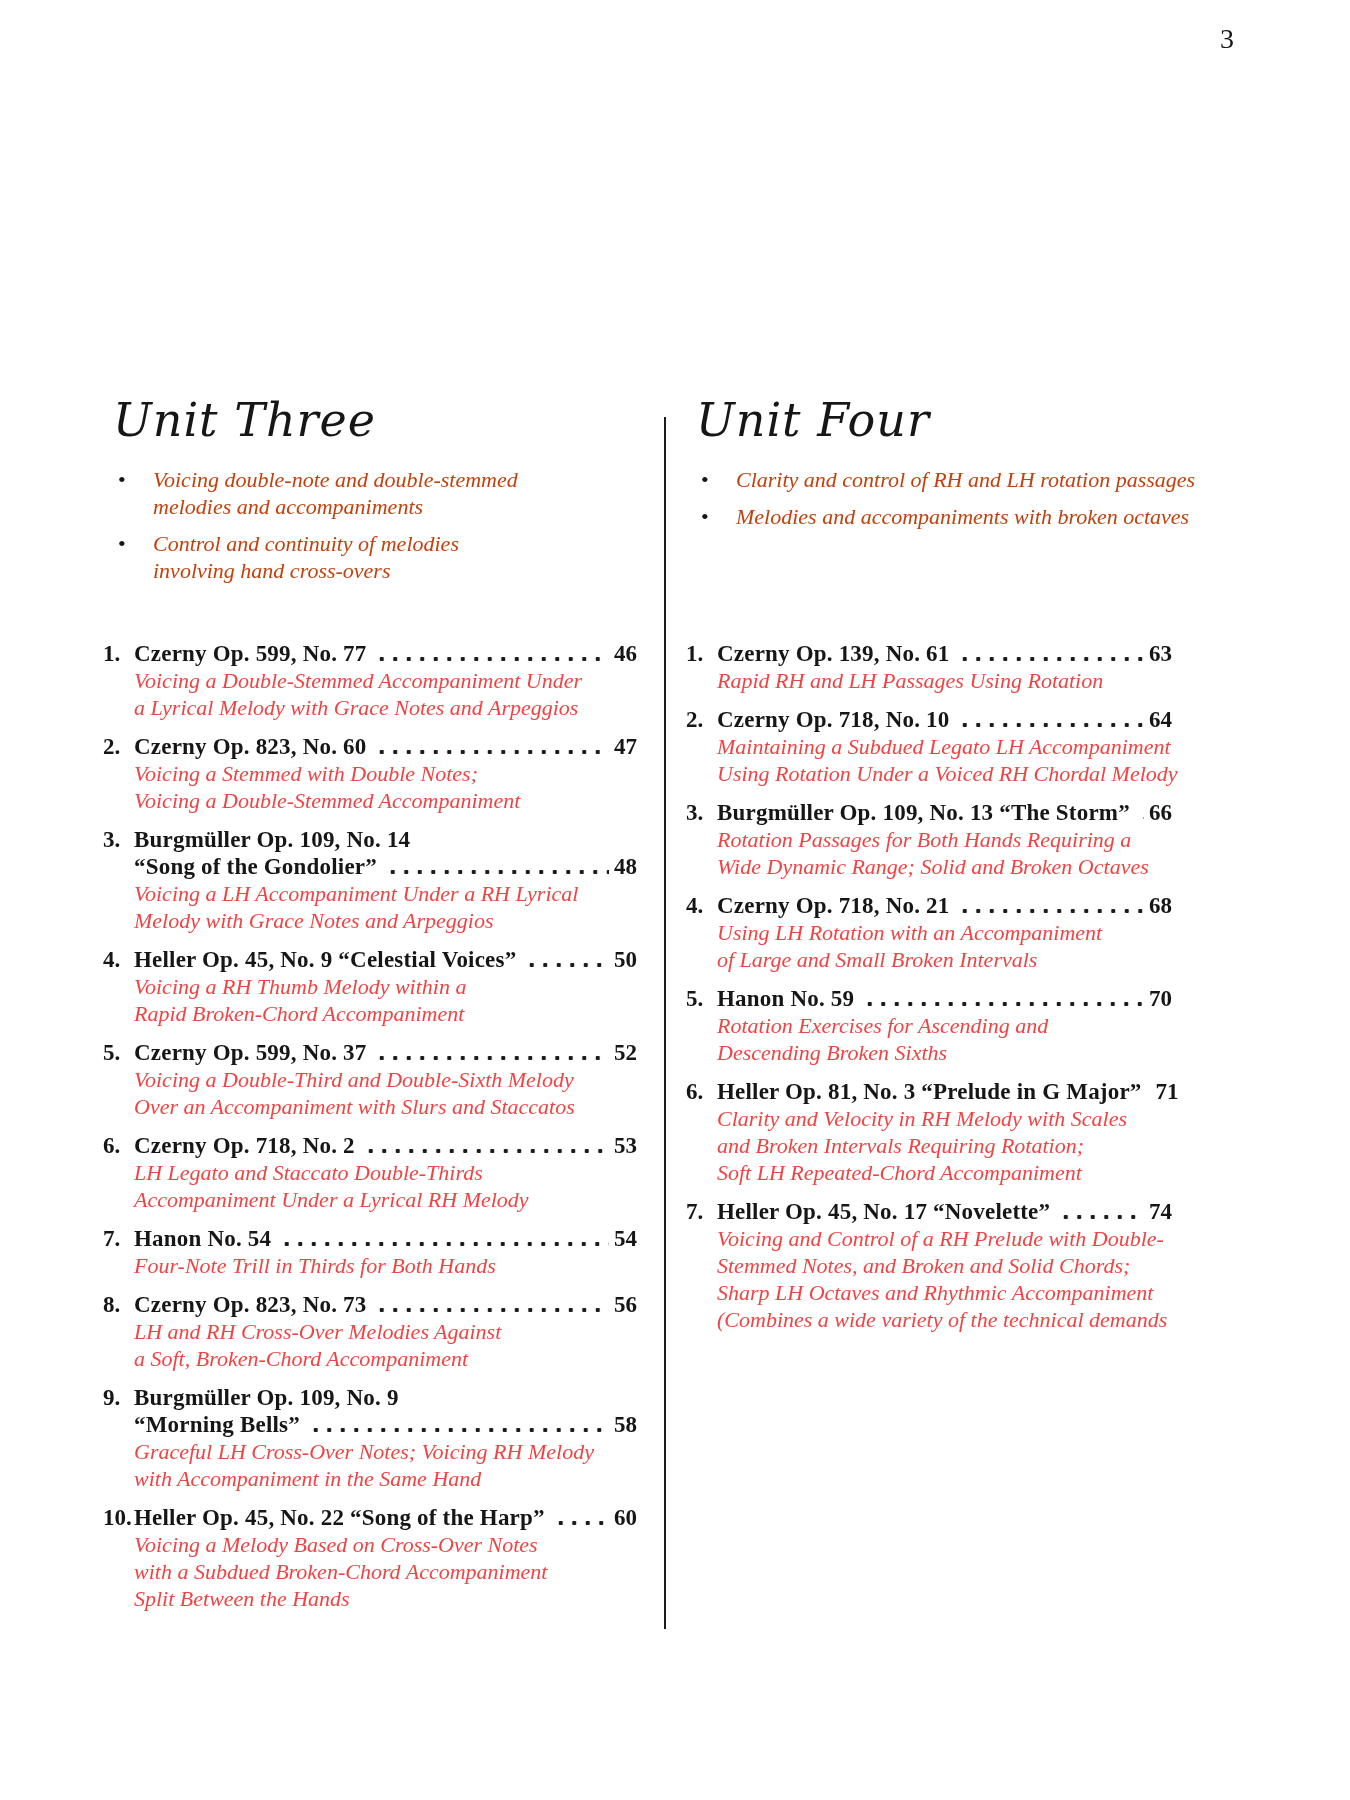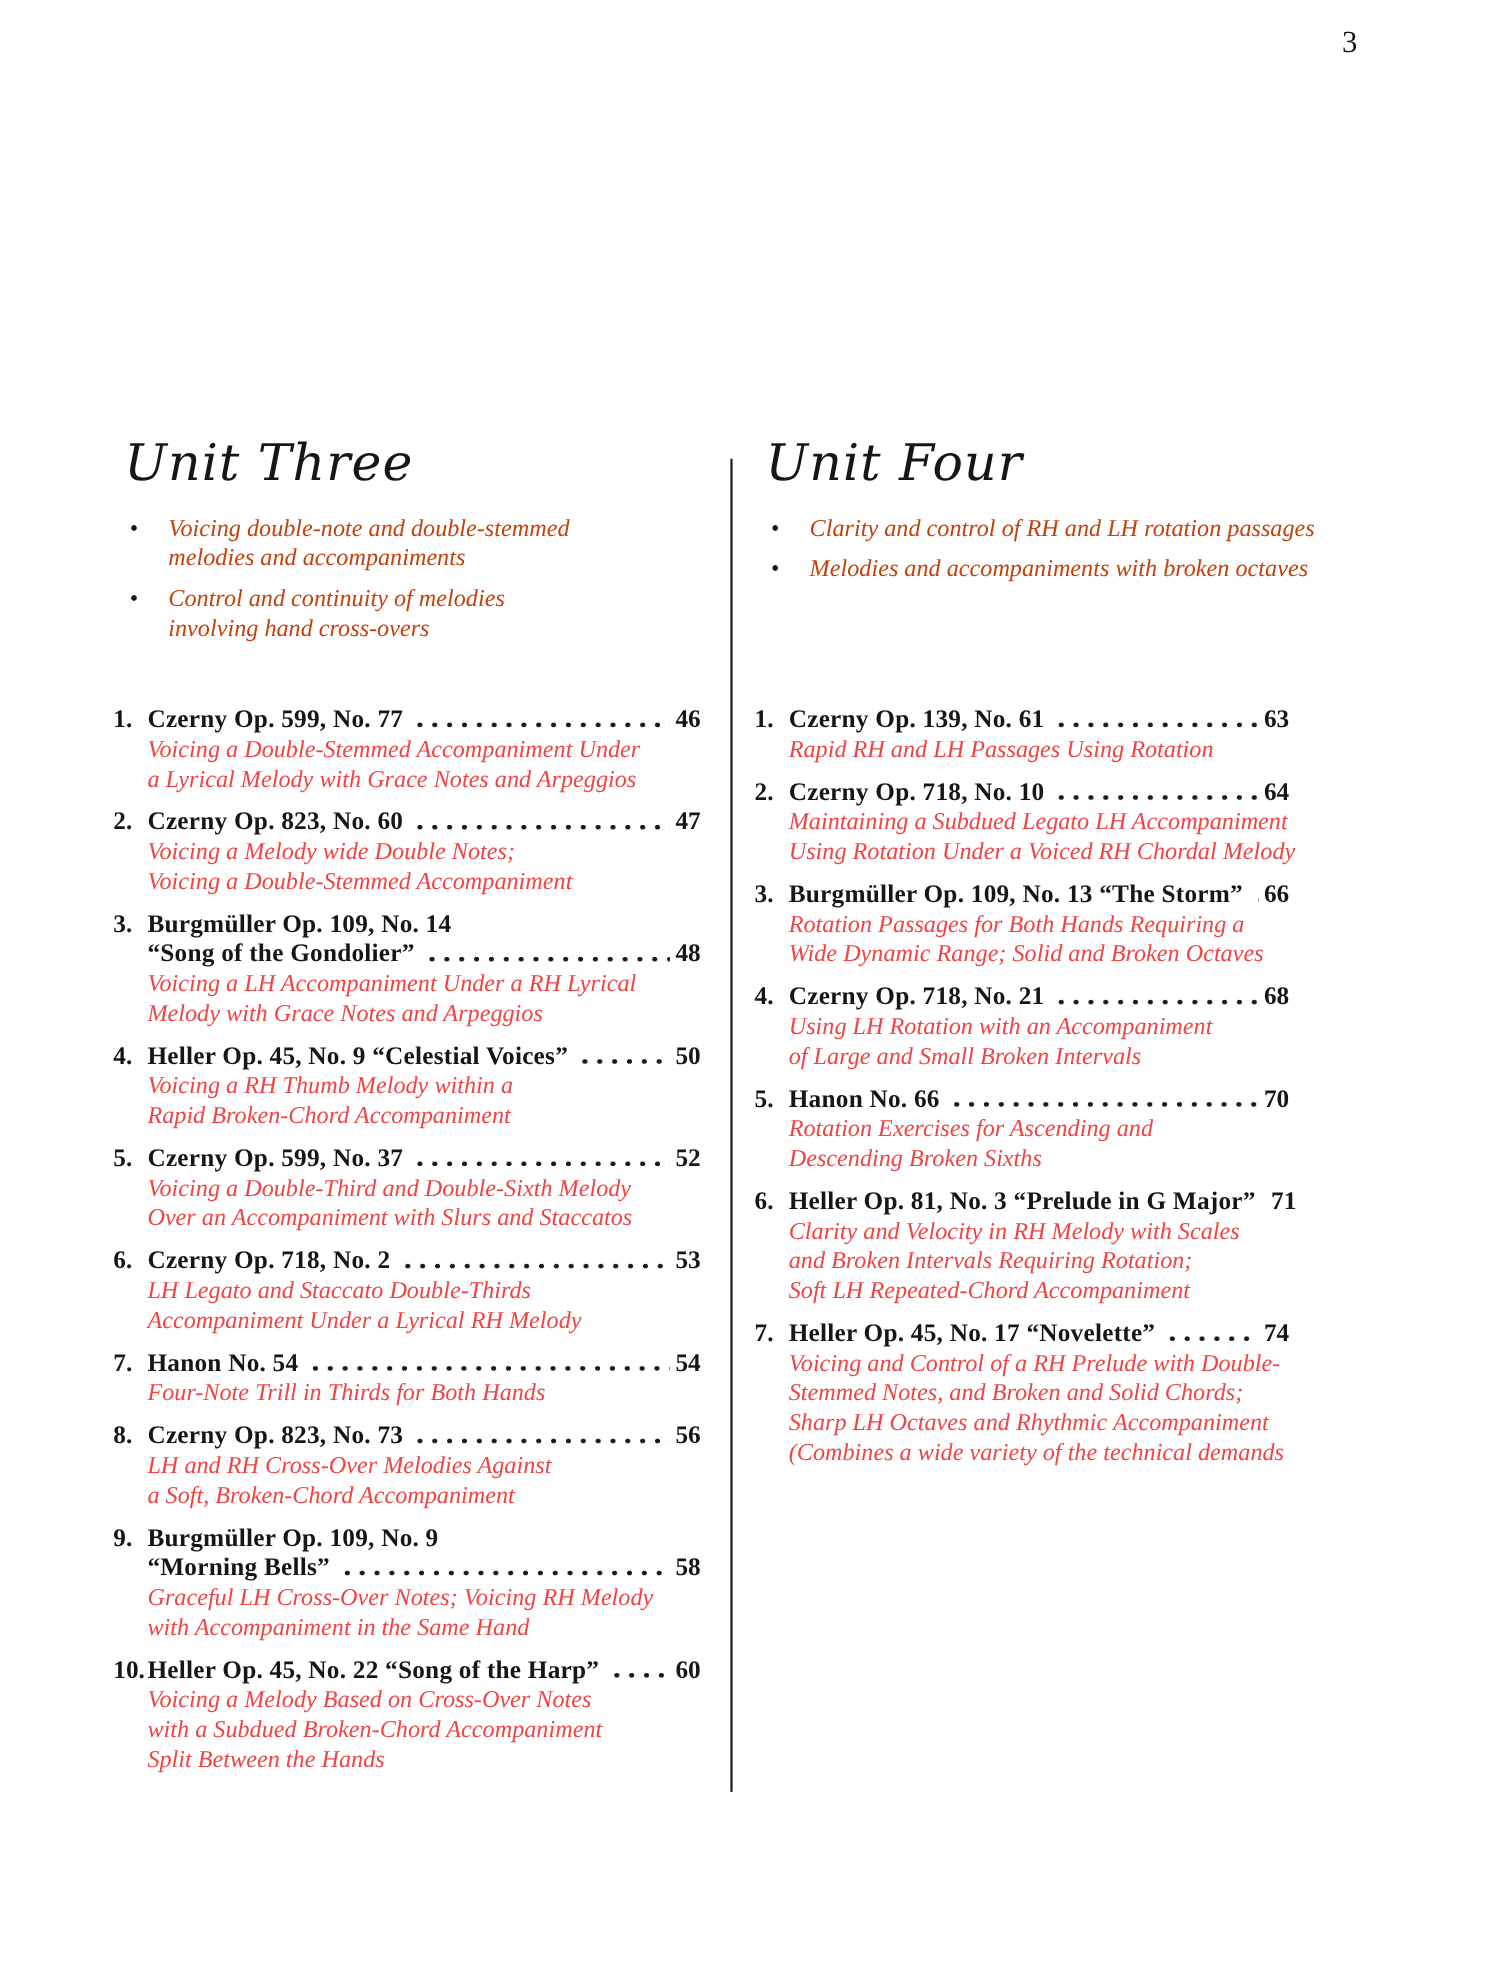--- a/index.html
+++ b/index.html
@@ -120,21 +120,21 @@
           </div>
         </div>
         <div class="item">
           <div class="trow">
             <span class="num">2.</span>
             <span class="ititle">Czerny Op. 823, No. 60</span>
             <span class="leader"></span>
             <span class="pnum">47</span>
           </div>
           <div class="desc">
-            <div class="dline">Voicing a Melody wide Double Notes;</div>
+            <div class="dline">Voicing a Stemmed with Double Notes;</div>
             <div class="dline">Voicing a Double-Stemmed Accompaniment</div>
           </div>
         </div>
         <div class="item">
           <div class="trow">
             <span class="num">3.</span>
             <span class="ititle">Burgmüller Op. 109, No. 14</span>
           </div>
           <div class="trow trow2">
             <span class="ititle">“Song of the Gondolier”</span>
@@ -295,21 +295,21 @@
             <span class="pnum">68</span>
           </div>
           <div class="desc">
             <div class="dline">Using LH Rotation with an Accompaniment</div>
             <div class="dline">of Large and Small Broken Intervals</div>
           </div>
         </div>
         <div class="item">
           <div class="trow">
             <span class="num">5.</span>
-            <span class="ititle">Hanon No. 66</span>
+            <span class="ititle">Hanon No. 59</span>
             <span class="leader"></span>
             <span class="pnum">70</span>
           </div>
           <div class="desc">
             <div class="dline">Rotation Exercises for Ascending and</div>
             <div class="dline">Descending Broken Sixths</div>
           </div>
         </div>
         <div class="item">
           <div class="trow">

